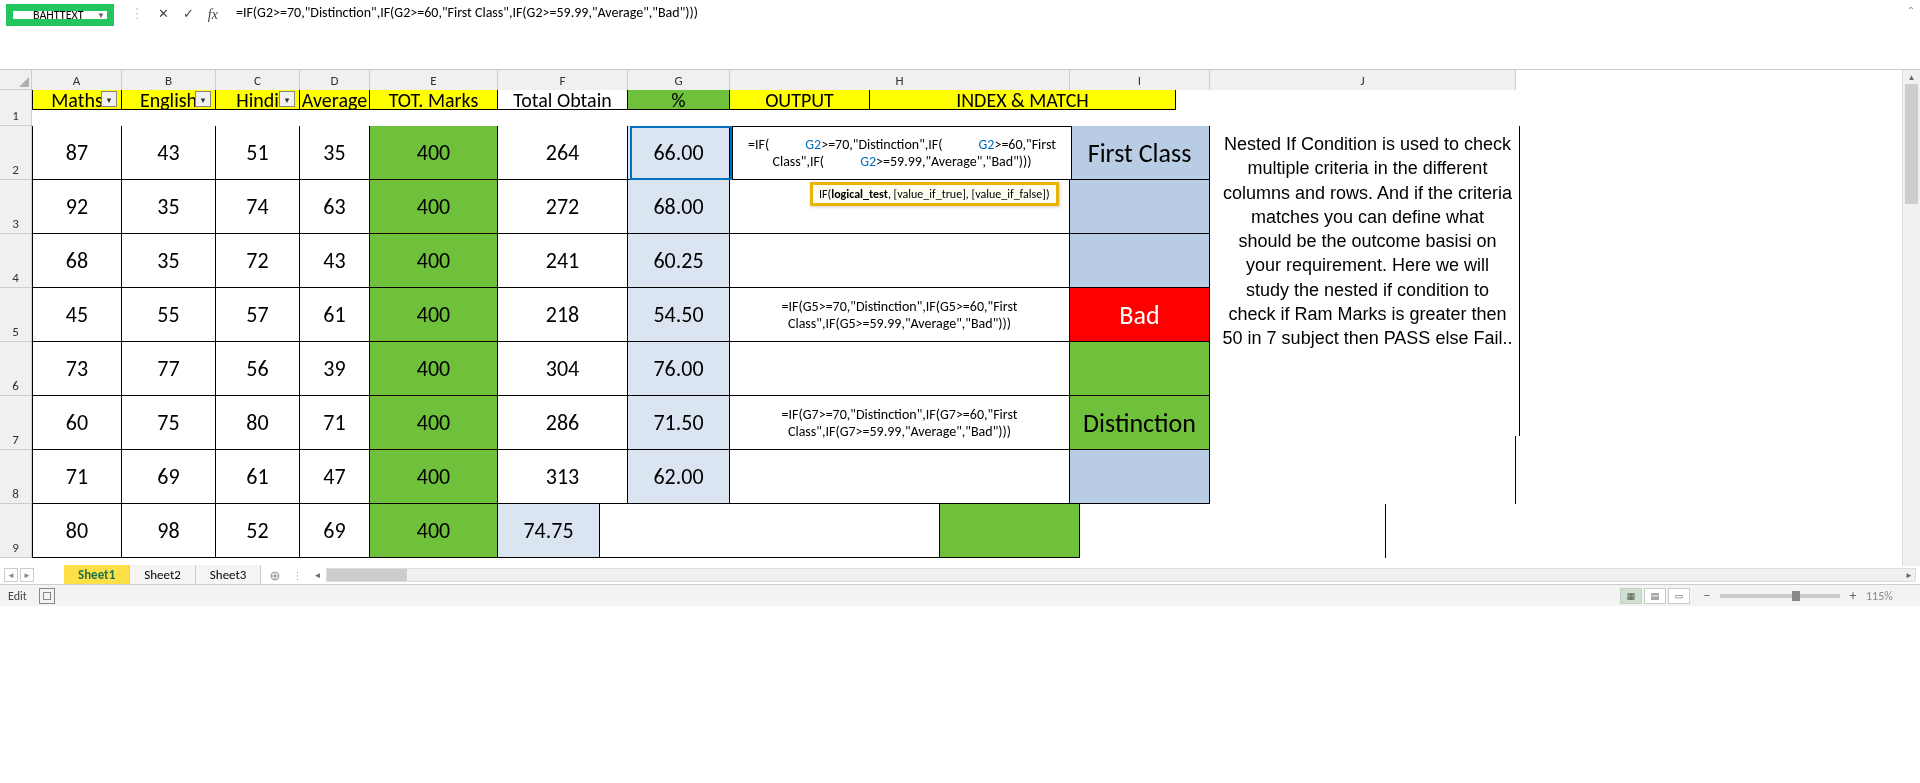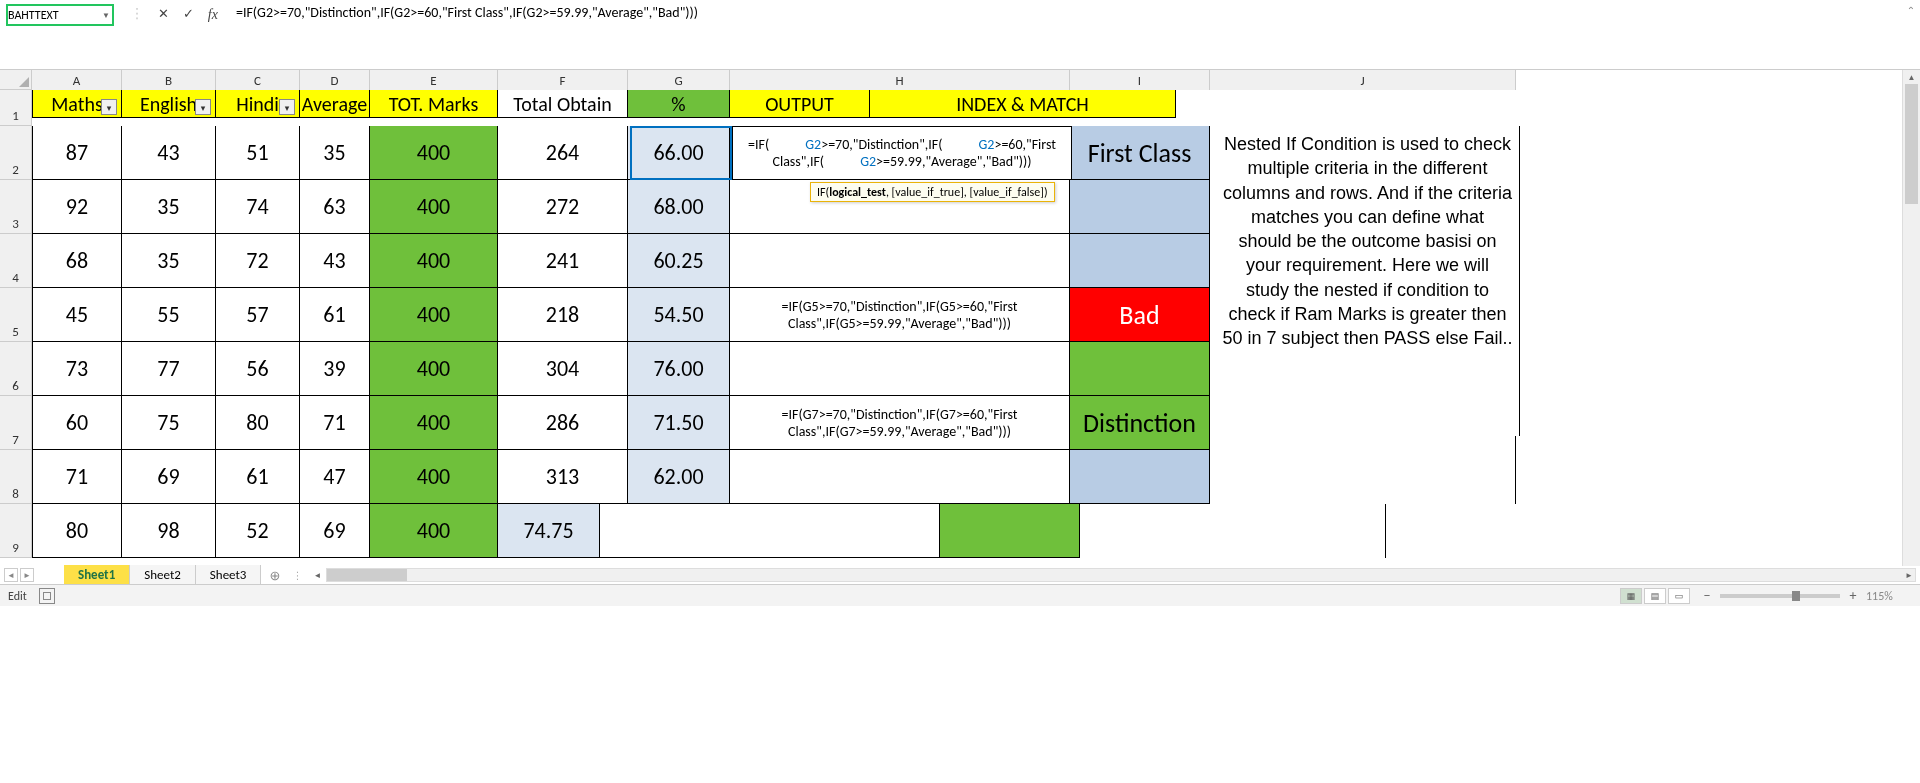--- a/index.html
+++ b/index.html
@@ -1,56 +1,56 @@
 <!DOCTYPE html>
 <html><head>
 <meta charset="utf-8">
 <style>
 * { box-sizing: border-box; margin: 0; padding: 0; font-family: Calibri, 'Comic Sans MS', sans-serif; }
 body { background: #fff; font-size: 14px; user-select: none; overflow: hidden; }
 
 .formula-bar { display: flex; align-items: flex-start; height: 70px; border-bottom: 1px solid #ccc; background: #fff; }
-.name-box { width: 108px; height: 22px; border: 2px solid #22c55e; margin: 4px 6px; display: flex; align-items: center; padding: 0 0; font-size: 12px; position: relative; }
+.name-box { width: 108px; height: 22px; border: 7px solid #22c55e; margin: 4px 6px; display: flex; align-items: center; padding: 0 20px; font-size: 12px; position: relative; }
 .name-box .dd { position: absolute; right: 2px; font-size: 8px; color: #666; }
 .fb-btns { display: flex; align-items: center; gap: 14px; padding: 4px 10px 0; font-size: 14px; color: #444; }
 .fb-btn { cursor: pointer; font-size: 13px; }
 .fx-label { font-style: italic; font-family: 'Times New Roman', serif; font-size: 14px; padding-top: 3px; }
 .formula-input { flex: 1; padding: 4px 8px; font-size: 14px; border: none; outline: none; font-family: Calibri, sans-serif; }
 .fb-expand { width: 18px; text-align: center; color: #888; padding-top: 4px; cursor: pointer; font-size: 10px; }
 
 .sheet-area { position: relative; height: 514px; overflow: hidden; }
 .col-headers { display: flex; position: absolute; top: 0; left: 0; height: 20px; background: #f0f0f0; border-bottom: 1px solid #ccc; }
 .corner { width: 32px; height: 20px; background: #f0f0f0; border-right: 1px solid #ccc; border-bottom: 1px solid #ccc; position: relative; }
 .corner::after { content:''; position:absolute; right:2px; bottom:2px; border-right:10px solid #b0b0b0; border-top:10px solid transparent; }
 .col-h { height: 20px; background: #f0f0f0; text-align: center; font-size: 13px; color: #333; border-right: 1px solid #ccc; display:flex; align-items:center; justify-content:center; cursor: pointer; }
 .row-h { width: 32px; background: #f0f0f0; text-align: center; font-size: 13px; color: #333; border-right: 1px solid #ccc; border-bottom: 1px solid #ccc; display:flex; align-items:flex-end; justify-content:center; padding-bottom: 2px; cursor: pointer; }
 
 .grid-body { position: absolute; top: 20px; left: 0; }
 .row { display: flex; }
 .cell { border-right: 1px solid #000; border-bottom: 1px solid #000; display:flex; align-items:center; justify-content:center; font-size: 22px; font-family: 'Comic Sans MS', 'Calibri', sans-serif; }
 
-.hdr { height: 28px; font-size: 20px; }
+.hdr { height: 20px; font-size: 20px; }
 .yellow { background: #ffff00; }
 .green { background: #6fc03b; }
 .bluehdr { background: #b8cce4; }
 .lblue { background: #dbe5f1; }
 .gfill { background: #6fc03b; }
 .red { background: #ff0000; color: #fff; font-weight: bold; }
 .whitebg { background: #fff; }
 
 .filter { position: relative; }
 .filter::after { content:'▾'; position:absolute; right:4px; bottom:2px; width:14px; height:14px; border:1px solid #888; background:#f0f0f0; font-size:9px; display:flex; align-items:center; justify-content:center; color:#333; }
 
 .formula-cell { font-size: 14px; font-family: Calibri, sans-serif; padding: 2px 4px; text-align: center; }
 .desc-cell { font-size: 18px; font-family: 'Comic Sans MS', sans-serif; text-align: center; padding: 6px; line-height: 1.35; }
 
 .selected-cell { position: absolute; border: 2px solid #217346; pointer-events: none; }
 .edit-cell-box { position: absolute; border: 1px solid #000; background: #fff; font-size: 14px; padding: 2px 4px; font-family: Calibri, sans-serif; }
 .edit-cell-box .b { color: #0070c0; margin-left: 36px; }
-.tooltip { position: absolute; background: #fdfdf0; border: 1px solid #eab308; font-size: 12px; padding: 2px 6px; font-family: Calibri, sans-serif; box-shadow: 1px 1px 3px rgba(0,0,0,0.2); }
+.tooltip { position: absolute; background: #fdfdf0; border: 3px solid #eab308; font-size: 12px; padding: 2px 6px; font-family: Calibri, sans-serif; box-shadow: 1px 1px 3px rgba(0,0,0,0.2); }
 .tooltip b { font-weight: bold; }
 
 .h-scroll { position: absolute; bottom: 0; left: 0; right: 0; height: 18px; display:flex; align-items:center; }
 .h-scroll .arrows { width: 64px; display:flex; gap:2px; padding: 0 4px; }
 .h-scroll .arr { width:14px; height:14px; border:1px solid #ccc; font-size:8px; display:flex; align-items:center; justify-content:center; color:#888; background:#fff; cursor:pointer; }
 .sheet-tabs { display: flex; }
 .tab { padding: 2px 14px; font-size: 13px; border-right: 1px solid #ccc; cursor: pointer; background: #f5f5f5; }
 .tab.active { background: #fde047; border-bottom: 2px solid #217346; font-weight: bold; color: #217346; }
 .newtab { padding: 2px 8px; font-size: 13px; color: #888; cursor: pointer; }
 .h-track { flex:1; height:14px; background:#f0f0f0; border:1px solid #ddd; margin: 0 4px 0 20px; position: relative; display:flex; align-items:center; }

